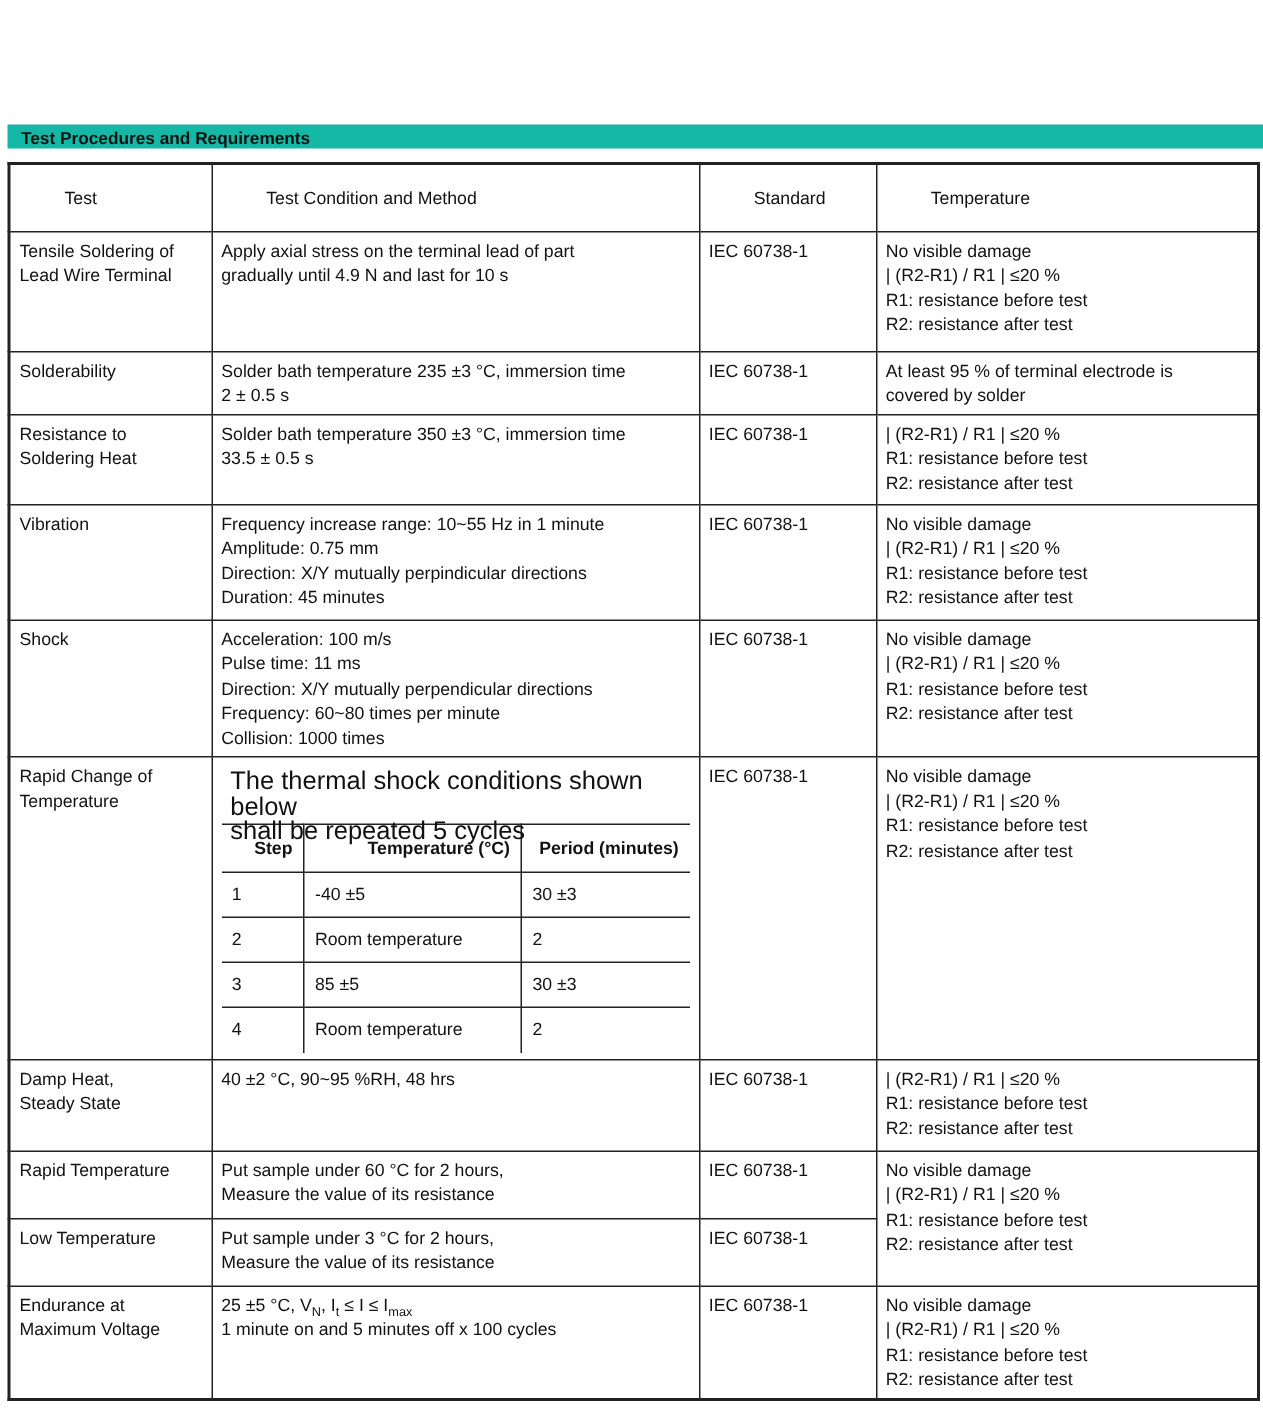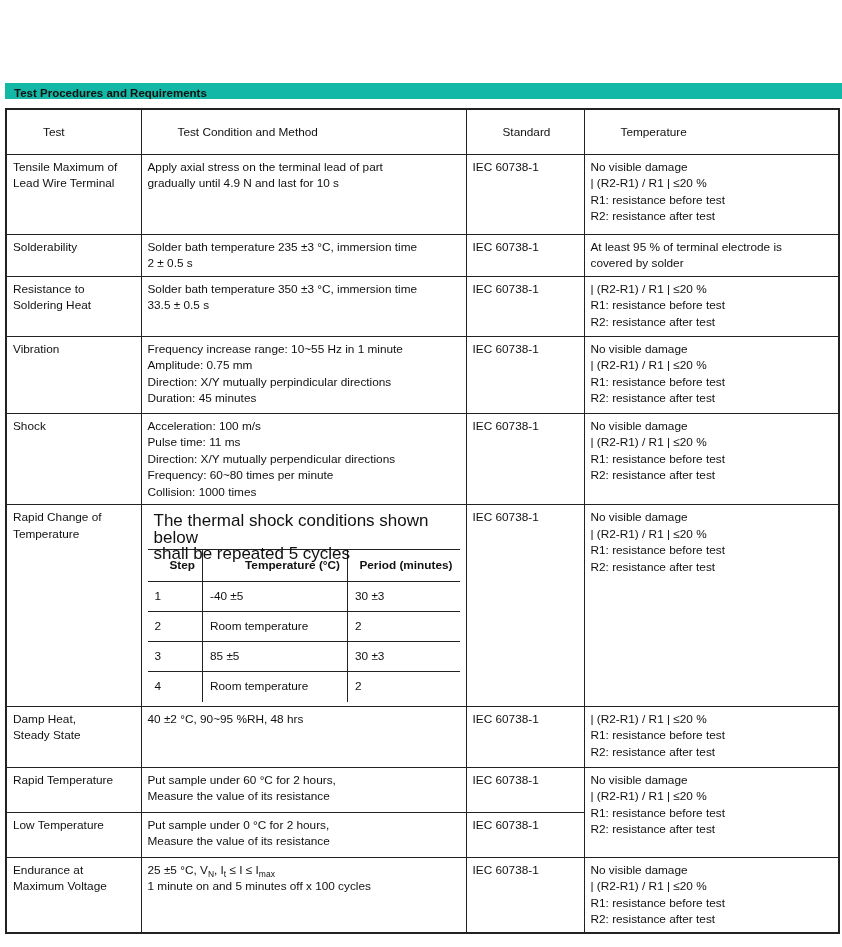--- a/index.html
+++ b/index.html
@@ -73,21 +73,21 @@
     </colgroup>
     <tbody>
         <tr style="height:45px">
       <th>Test</th>
       <th>Test Condition and Method</th>
       <th>Standard</th>
       <th>Temperature</th>
     </tr>
 
     <tr style="height:80px">
-      <td>Tensile Maximum of
+      <td>Tensile Soldering of
 Lead Wire Terminal</td>
       <td>Apply axial stress on the terminal lead of part
 gradually until 4.9 N and last for 10 s</td>
       <td>IEC 60738-1</td>
       <td>No visible damage
 | (R2-R1) / R1 | ≤20 %
 R1: resistance before test
 R2: resistance after test</td>
     </tr>
 
@@ -166,21 +166,21 @@
 Measure the value of its resistance</td>
       <td>IEC 60738-1</td>
       <td rowspan="2">No visible damage
 | (R2-R1) / R1 | ≤20 %
 R1: resistance before test
 R2: resistance after test</td>
     </tr>
 
     <tr style="height:45px">
       <td>Low Temperature</td>
-      <td>Put sample under 0 °C for 2 hours,
+      <td>Put sample under 3 °C for 2 hours,
 Measure the value of its resistance</td>
       <td>IEC 60738-1</td>
     </tr>
 
     <tr style="height:60px">
       <td>Endurance at
 Maximum Voltage</td>
       <td class="flat"><span>25 ±5 °C, V</span><sub>N</sub><span>, I</span><sub>t</sub><span> ≤ I ≤ I</span><sub>max</sub><br><span>1 minute on and 5 minutes off x 100 cycles</span></td>
       <td>IEC 60738-1</td>
       <td>No visible damage

